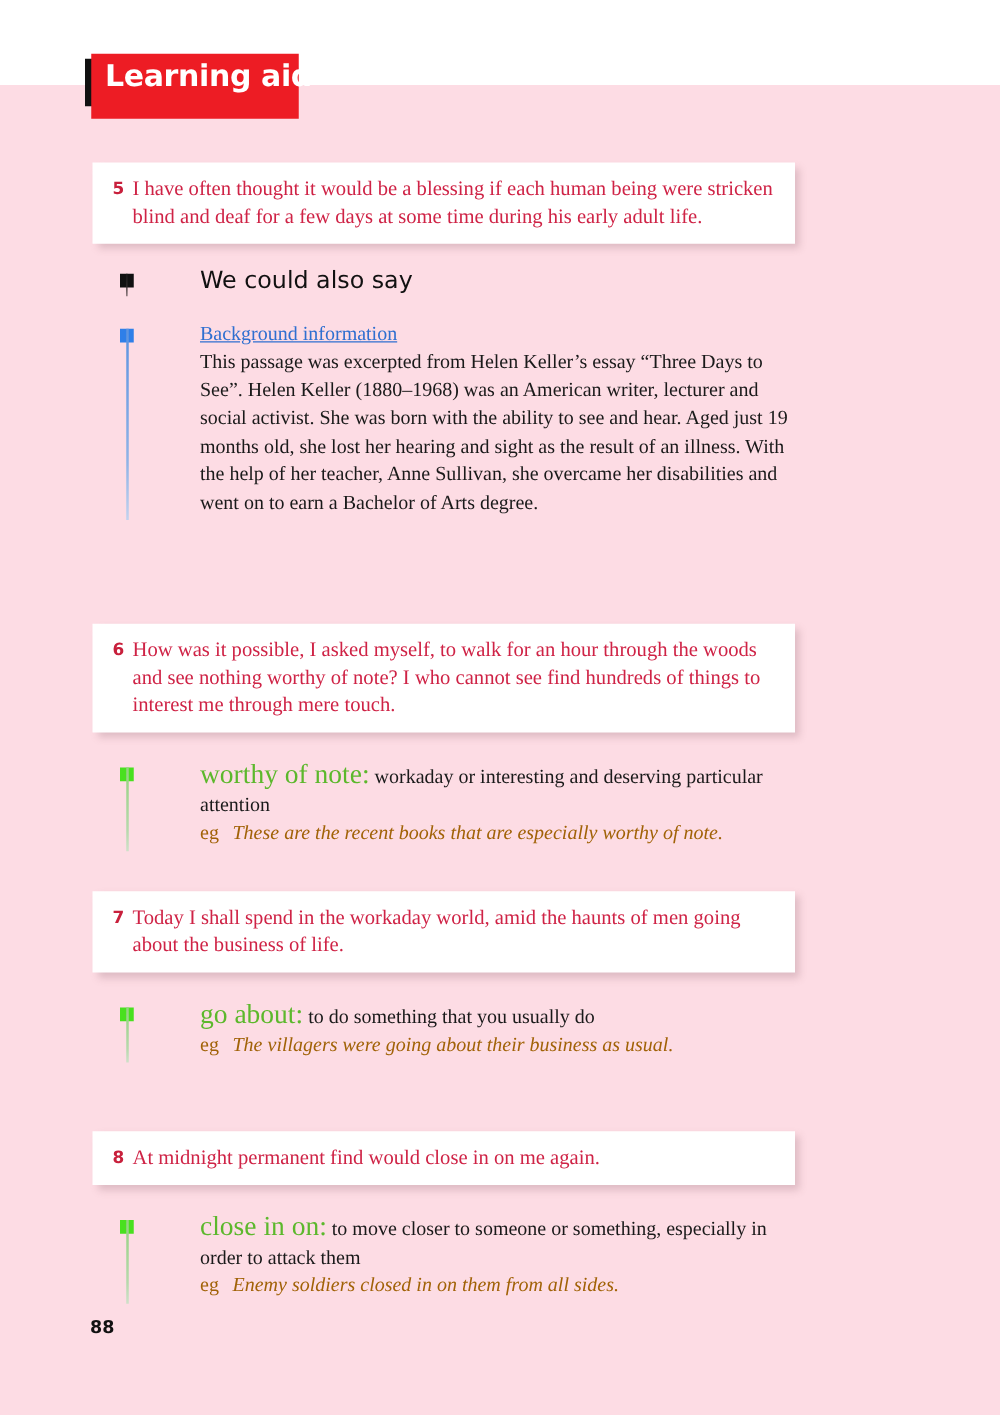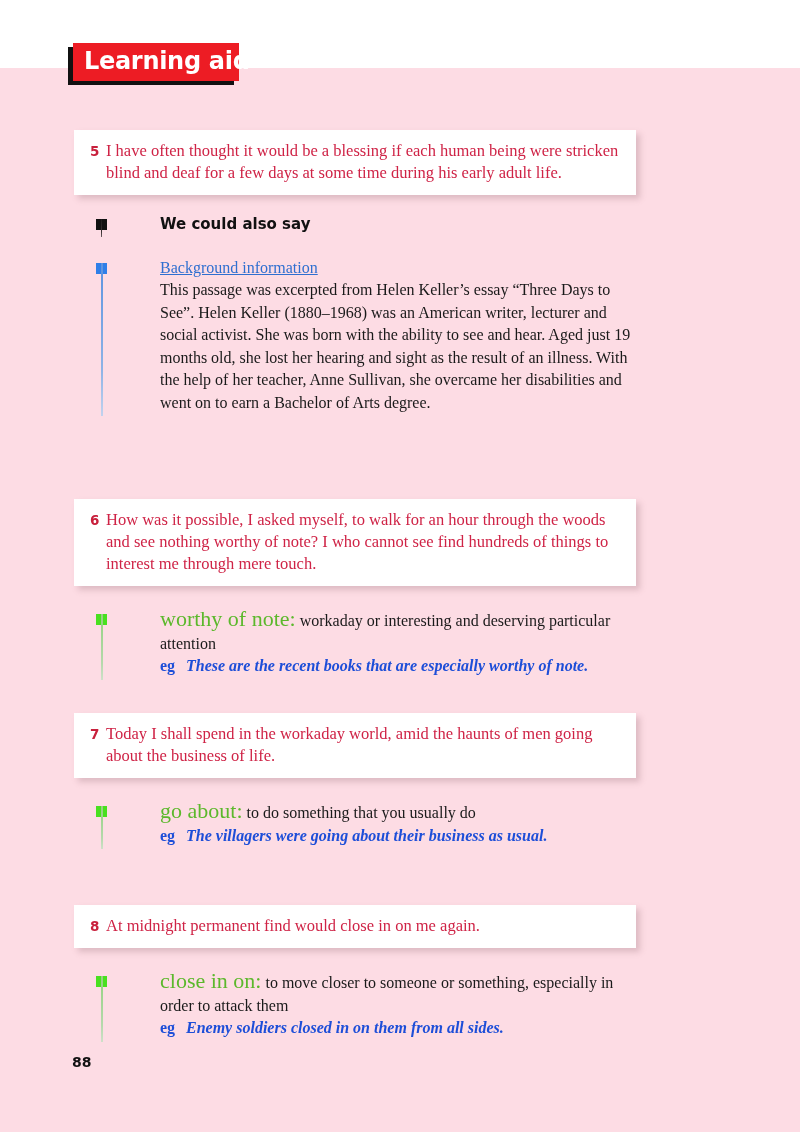--- a/index.html
+++ b/index.html
@@ -47,21 +47,21 @@
     top: 4px;
     width: 166px;
     height: 38px;
     background: #111111;
   }
   #banner-box {
     position: absolute;
     left: 5px;
     top: 0px;
     width: 166px;
-    height: 38px;
+    height: 52px;
     background: #ed1c24;
   }
   #banner-label {
     position: absolute;
     left: 11px;
     top: 4px;
     color: #ffffff;
     font-family: "DejaVu Sans", sans-serif;
     font-weight: bold;
     font-size: 24px;
@@ -154,22 +154,22 @@
   }
 
   .note-body {
     flex: 1 1 auto;
     padding-bottom: 2px;
   }
 
   .note-head-sans {
     color: #111111;
     font-family: "DejaVu Sans", sans-serif;
-    font-weight: bold;
-    font-size: 15px;
+    font-weight: normal;
+    font-size: 19px;
     line-height: 22px;
     margin-bottom: 0px;
   }
   .note-head-link {
     color: #2f6fd0;
     font-family: "Liberation Serif", serif;
     font-size: 16px;
     line-height: 22px;
     text-decoration: underline;
     display: inline-block;
@@ -189,25 +189,24 @@
     font-size: 16px;
     line-height: 22.5px;
   }
   .vocab-word {
     color: #5cb82c;
     font-family: "Liberation Serif", serif;
     font-size: 22px;
   }
   .vocab-eg {
     display: flex;
-    color: #1d4ed8;
+    color: #a16207;
     font-family: "Liberation Serif", serif;
     font-size: 16px;
     line-height: 22.5px;
-    font-weight: bold;
   }
   .eg-label {
     flex: 0 0 26px;
     width: 26px;
     font-style: normal;
   }
   .eg-text {
     font-style: italic;
     flex: 1 1 auto;
   }

